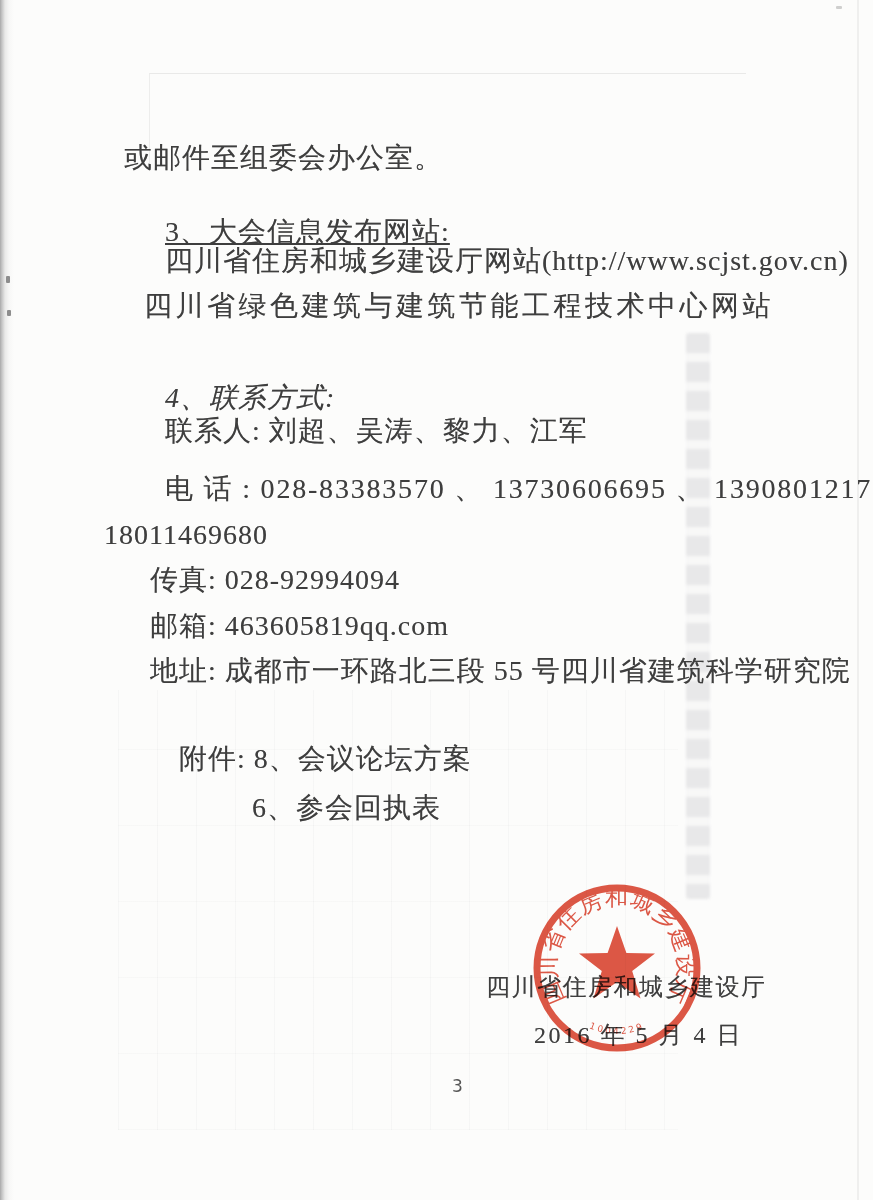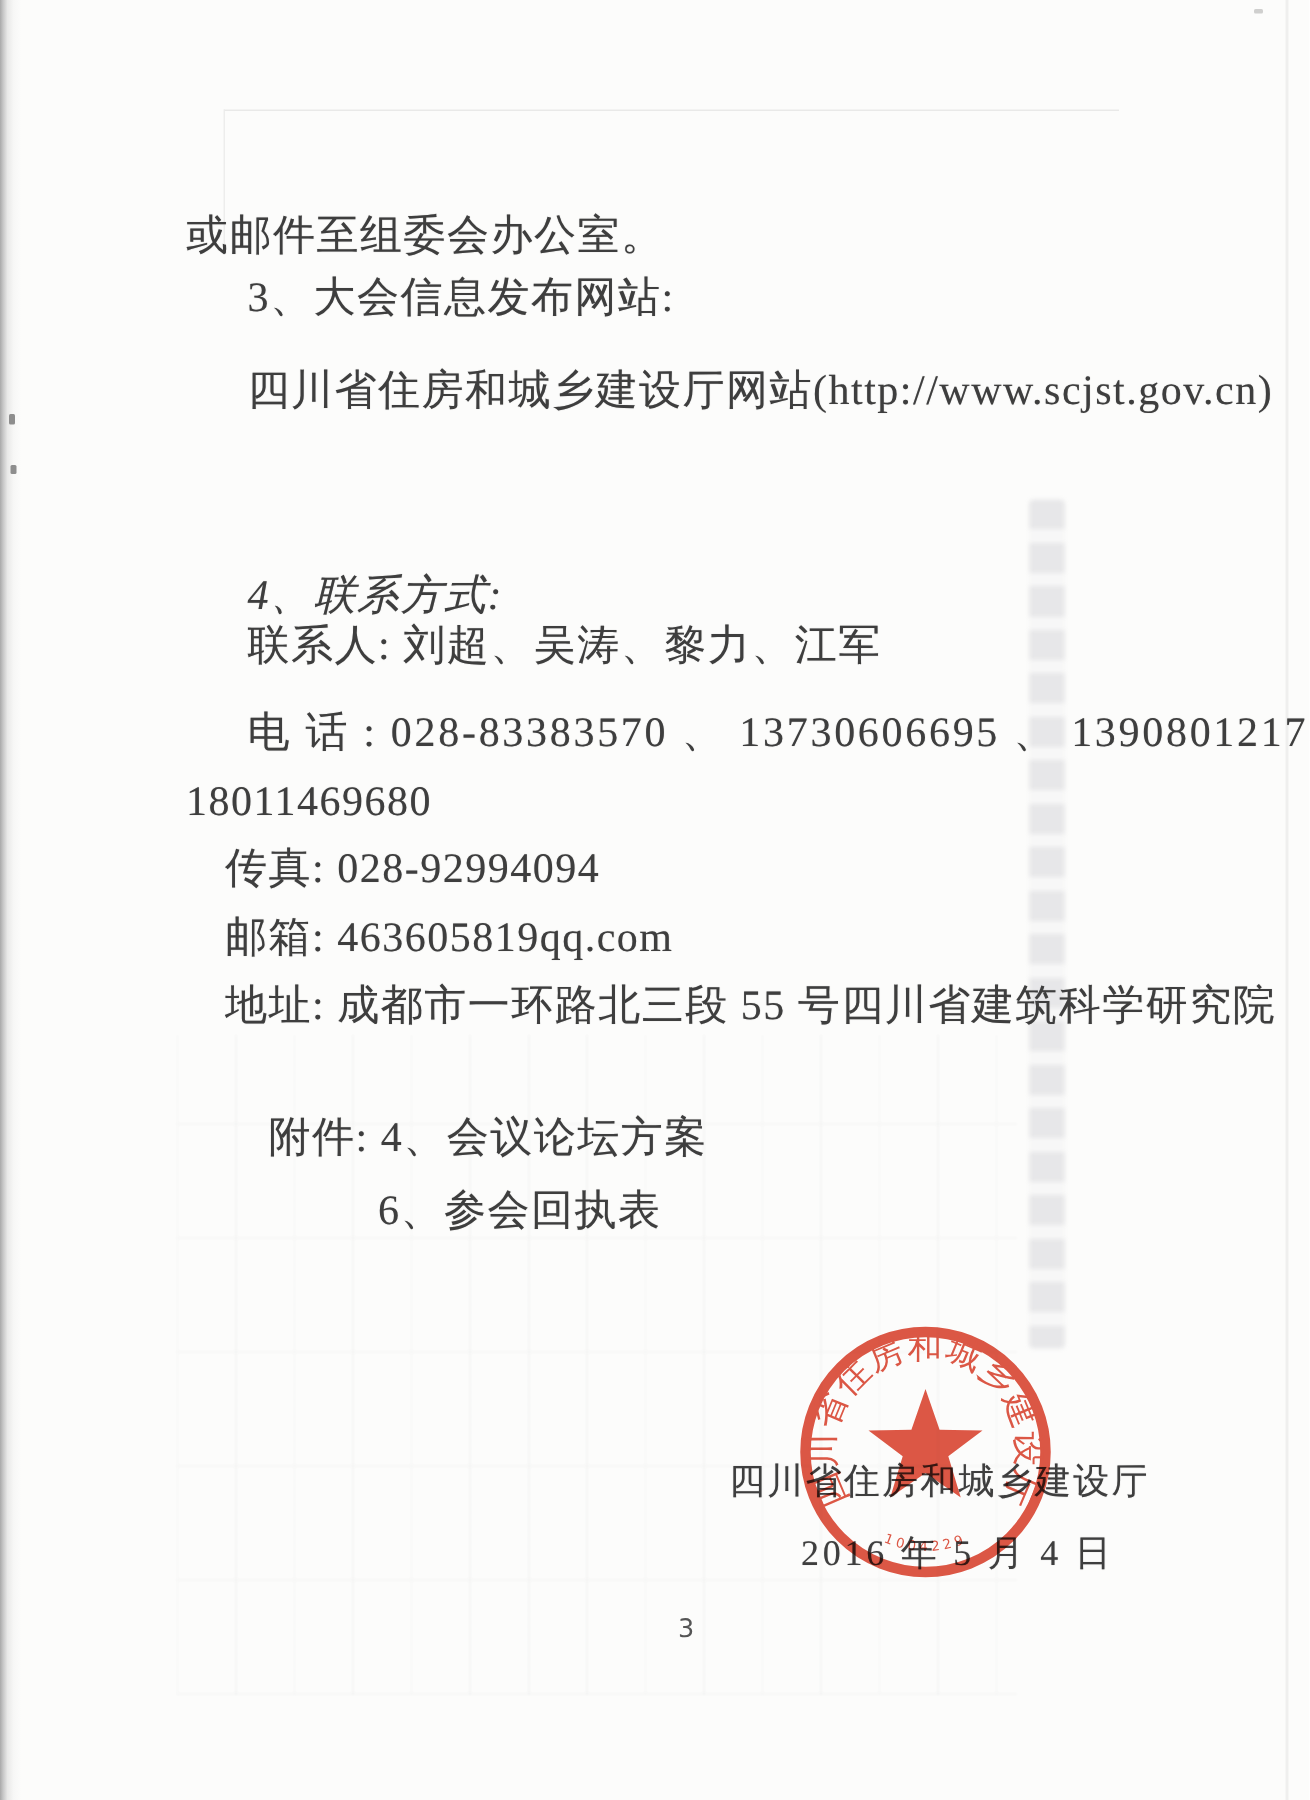--- a/index.html
+++ b/index.html
@@ -81,30 +81,31 @@
   <div class="edge-right"></div>
   <div class="speck" style="left:6px;top:276px;width:4px;height:7px;"></div>
   <div class="speck" style="left:7px;top:310px;width:4px;height:6px;"></div>
   <div class="speck" style="left:836px;top:6px;width:6px;height:3px;opacity:.4;"></div>
 
   <div class="ghost-rect-top"></div>
   <div class="ghost-grid"></div>
   <div class="ghost-text-col"></div>
 
   <div class="line" style="top:142px;left:124px;">或邮件至组委会办公室。</div>
-  <div class="line" style="top:183px;left:165px;">3、大会信息发布网站:</div>
+  <div class="line" style="top:216px;left:165px;text-decoration:underline;">3、大会信息发布网站:</div>
   <div class="line" style="top:245px;left:165px;">四川省住房和城乡建设厅网站(http://www.scjst.gov.cn)</div>
+  <div class="line stretch" style="top:290px;left:144px;">四川省绿色建筑与建筑节能工程技术中心网站</div>
   <div class="line" style="top:382px;left:165px;font-style:italic;">4、联系方式:</div>
   <div class="line" style="top:415px;left:165px;">联系人: 刘超、吴涛、黎力、江军</div>
   <div class="line spread" style="top:473px;left:165px;">电 话 : 028-83383570 、 13730606695 、 13908012175 、</div>
-  <div class="line" style="top:519px;left:124px;">18011469680</div>
+  <div class="line" style="top:519px;left:104px;">18011469680</div>
   <div class="line" style="top:564px;left:150px;">传真: 028-92994094</div>
   <div class="line" style="top:610px;left:150px;">邮箱: 463605819qq.com</div>
   <div class="line" style="top:655px;left:150px;">地址: 成都市一环路北三段 55 号四川省建筑科学研究院</div>
-  <div class="line" style="top:743px;left:179px;">附件: 4、会议论坛方案</div>
+  <div class="line" style="top:743px;left:179px;">附件: 8、会议论坛方案</div>
   <div class="line" style="top:792px;left:252px;">6、参会回执表</div>
 
   <div class="sig" style="top:971px;left:486px;">四川省住房和城乡建设厅</div>
   <div class="sig" style="top:1019px;left:534px;letter-spacing:2.5px;">2016 年 5 月 4 日</div>
 
   <svg class="seal" viewBox="0 0 180 180">
     <circle cx="90" cy="90" r="80" fill="none" stroke="#dc4936" stroke-width="7"></circle>
     <path d="M90,48 L99.4,75.1 L128,75.6 L105.2,92.9 L113.5,120.4 L90,104 L66.5,120.4 L74.8,92.9 L52,75.6 L80.6,75.1 Z" fill="#dd4a36"></path>
     <defs>
       <path id="sealArc" d="M40,123 A61,61 0 1 1 140,123"></path>

